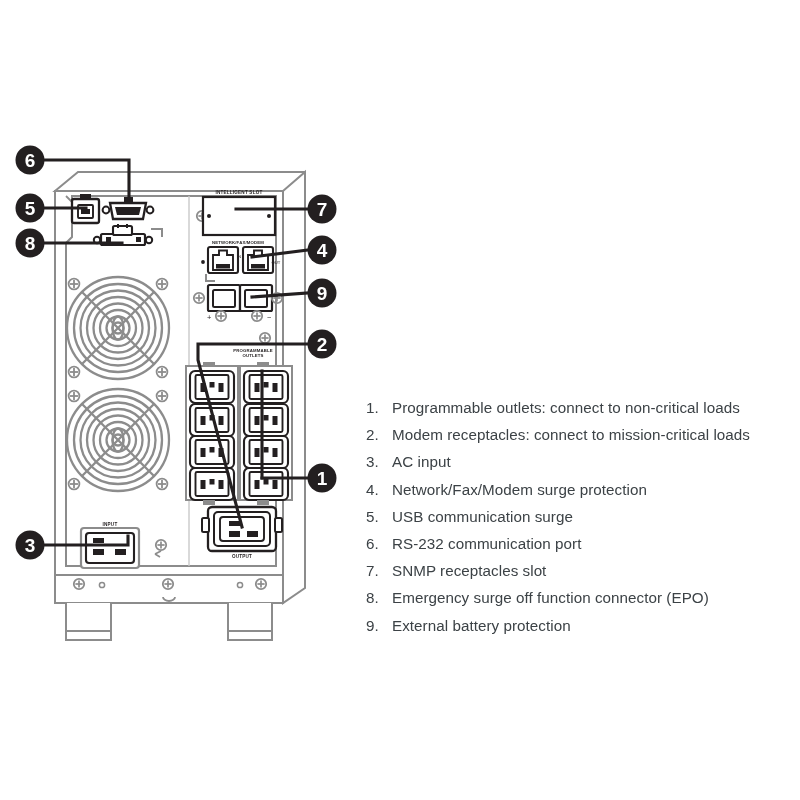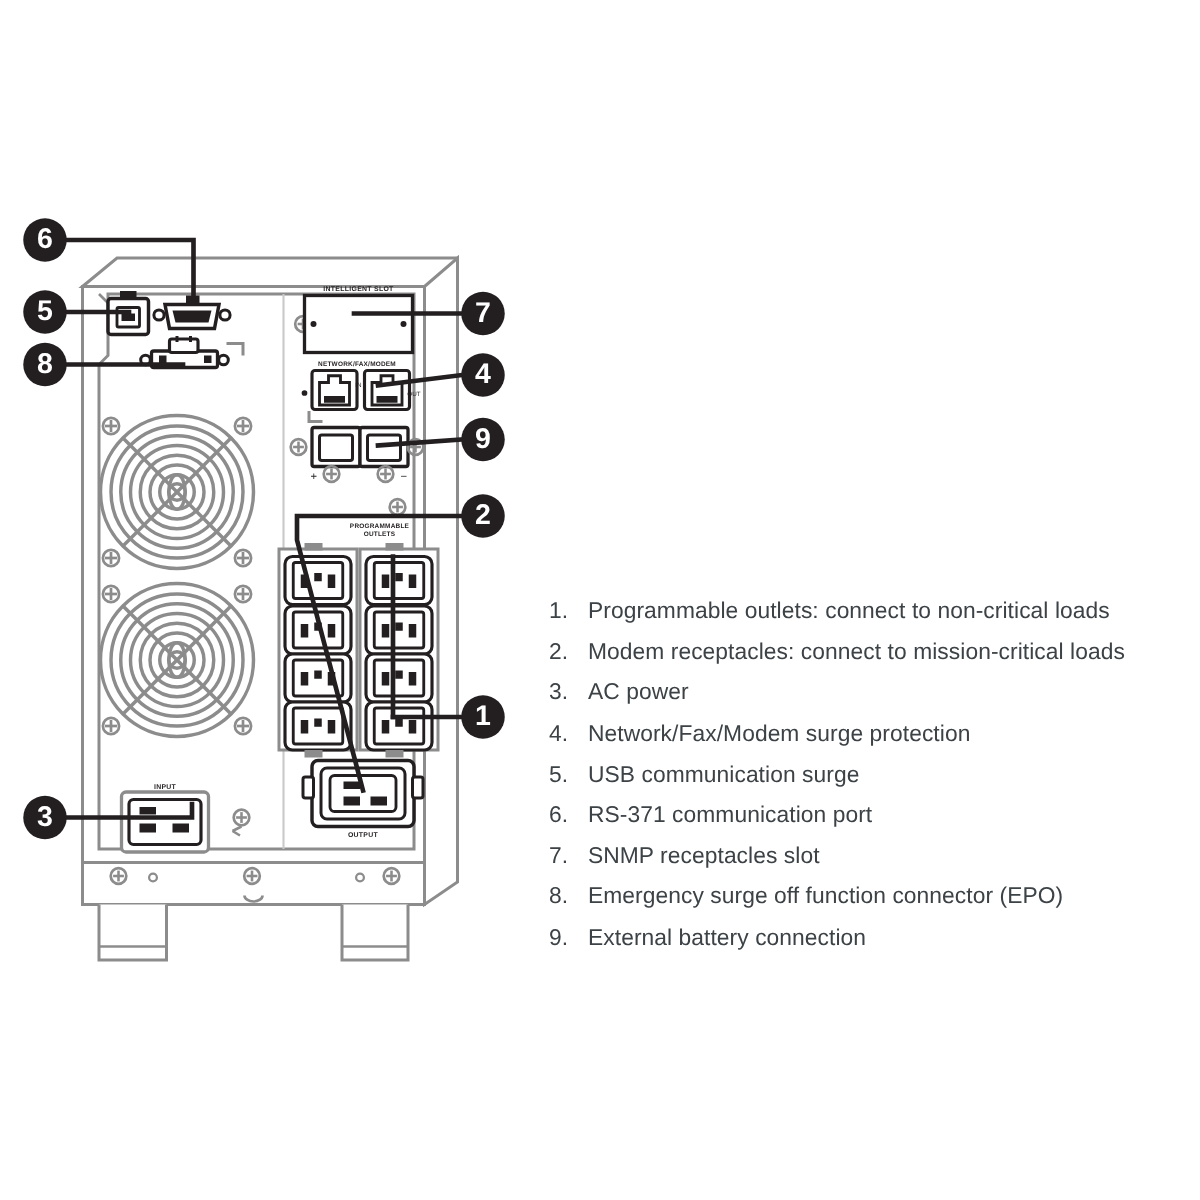--- a/index.html
+++ b/index.html
@@ -325,41 +325,41 @@
     <div class="legend-item">
       <span class="legend-num">1.</span>
       <span class="legend-text">Programmable outlets: connect to non-critical loads</span>
     </div>
     <div class="legend-item">
       <span class="legend-num">2.</span>
       <span class="legend-text">Modem receptacles: connect to mission-critical loads</span>
     </div>
     <div class="legend-item">
       <span class="legend-num">3.</span>
-      <span class="legend-text">AC power</span>
+      <span class="legend-text">AC input</span>
     </div>
     <div class="legend-item">
       <span class="legend-num">4.</span>
       <span class="legend-text">Network/Fax/Modem surge protection</span>
     </div>
     <div class="legend-item">
       <span class="legend-num">5.</span>
       <span class="legend-text">USB communication surge</span>
     </div>
     <div class="legend-item">
       <span class="legend-num">6.</span>
-      <span class="legend-text">RS-371 communication port</span>
+      <span class="legend-text">RS-232 communication port</span>
     </div>
     <div class="legend-item">
       <span class="legend-num">7.</span>
       <span class="legend-text">SNMP receptacles slot</span>
     </div>
     <div class="legend-item">
       <span class="legend-num">8.</span>
       <span class="legend-text">Emergency surge off function connector (EPO)</span>
     </div>
     <div class="legend-item">
       <span class="legend-num">9.</span>
-      <span class="legend-text">External battery connection</span>
+      <span class="legend-text">External battery protection</span>
     </div>
   </div>
 
 </div>
 
 </body></html>

